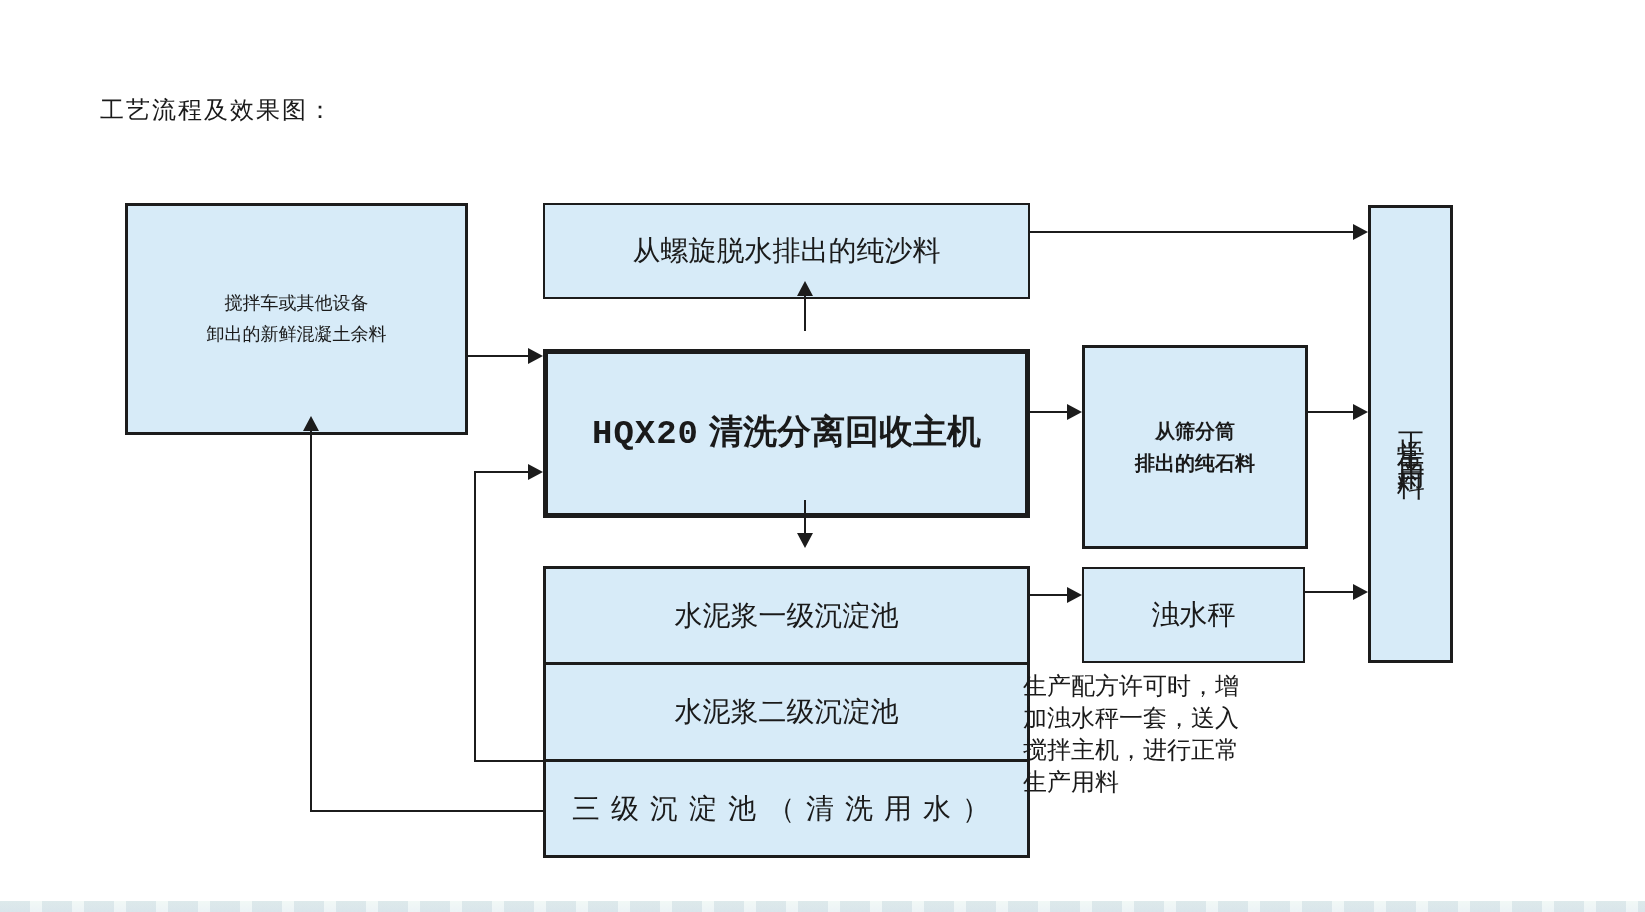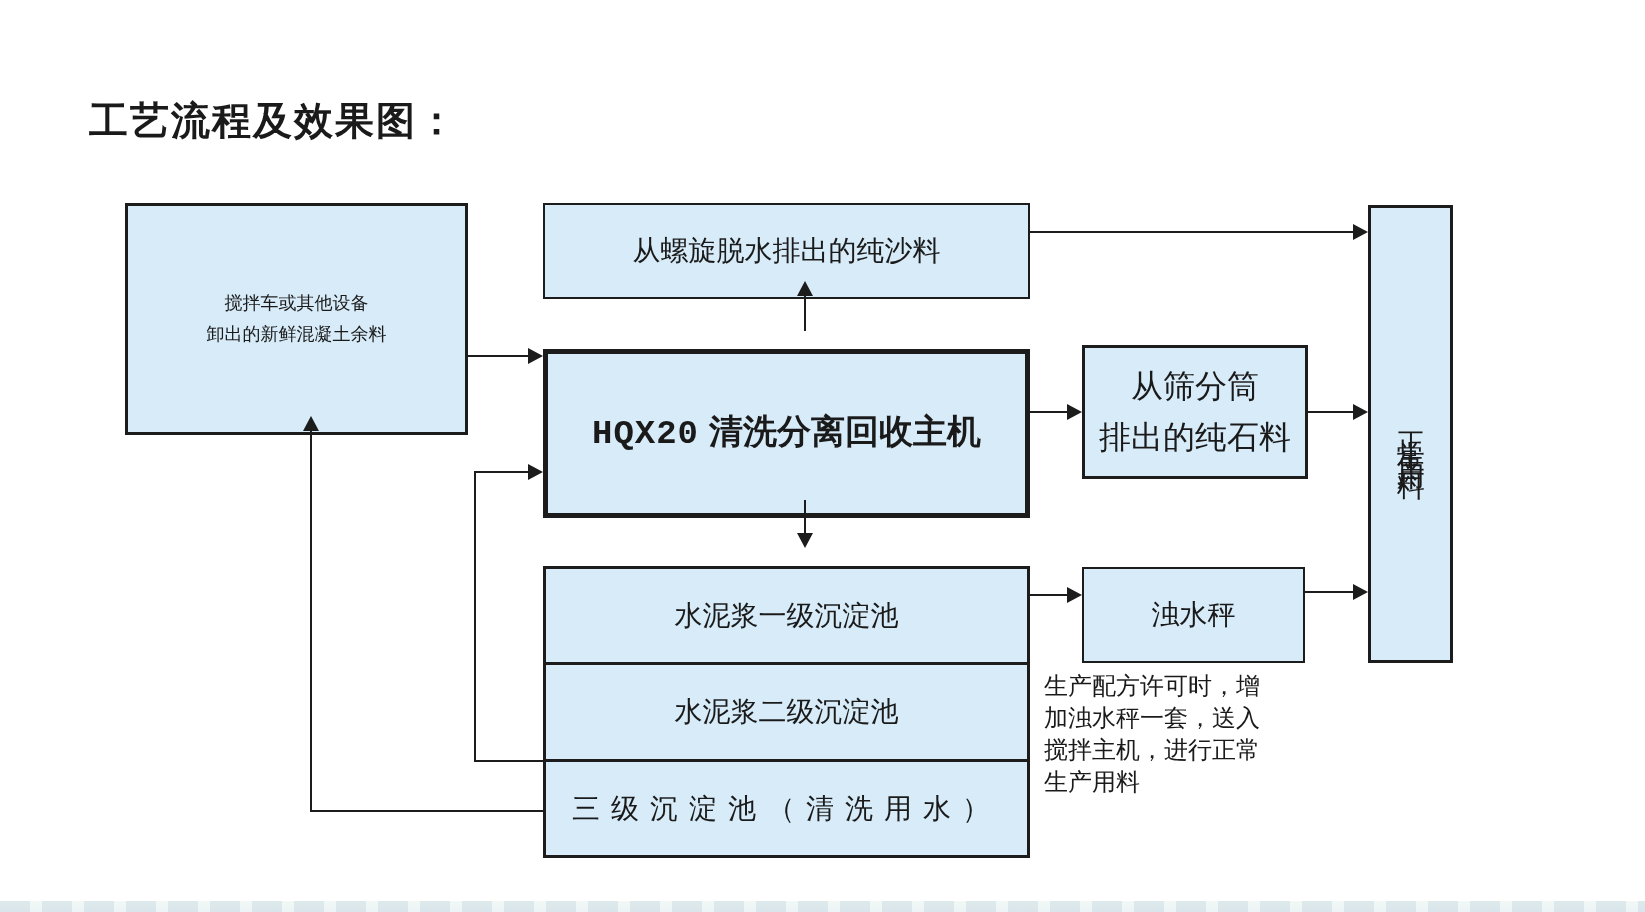--- a/index.html
+++ b/index.html
@@ -13,24 +13,24 @@
   html,body{background:var(--background);}
   .stage{
     position:relative;
     width:1645px;height:912px;
     background:var(--background);
     overflow:hidden;
     font-family:"Liberation Serif", serif;
     color:var(--text);
   }
   .page-title{
-    position:absolute;left:89px;top:94px;
+    position:absolute;left:100px;top:94px;
     font-family:"Liberation Sans", sans-serif;
-    font-weight:700;
-    font-size:39px;
+    font-weight:400;
+    font-size:24px;
     letter-spacing:2px;
     color:var(--text);
   }
   .box{
     position:absolute;
     background:var(--box-fill);
     border:3px solid var(--box-border);
     display:flex;
     align-items:center;
     justify-content:center;
@@ -42,33 +42,33 @@
   }
   .box.thin{border-width:2px;}
   .box.thick{border-width:5px;}
   .box-source{left:125px;top:185px;width:343px;height:232px;font-size:18px;line-height:1.7;}
   .box-sand{left:543px;top:185px;width:487px;height:96px;font-size:28px;}
   .box-main{left:543px;top:331px;width:487px;height:169px;font-size:34px;font-weight:700;}
   .box-main .model{
     font-family:Liberation Mono, monospace;
     font-weight:800;margin-right:10px;letter-spacing:1px;
   }
-  .box-stone{left:1082px;top:327px;width:226px;height:134px;font-size:32px;line-height:1.6;}
+  .box-stone{left:1082px;top:327px;width:226px;height:204px;font-size:20px;line-height:1.6;font-weight:bold;}
   .box-production{left:1368px;top:187px;width:85px;height:458px;font-size:28px;}
   .box-production .vtext{
     writing-mode:vertical-rl;
     text-orientation:upright;
     letter-spacing:8px;
   }
   .box-tank1{left:543px;top:548px;width:487px;height:99px;font-size:28px;}
   .box-tank2{left:543px;top:644px;width:487px;height:100px;font-size:28px;}
   .box-tank3{left:543px;top:741px;width:487px;height:99px;font-size:28px;letter-spacing:11px;text-align:center;}
   .box-scale{left:1082px;top:549px;width:223px;height:96px;font-size:28px;}
   .note{
-    position:absolute;left:1044px;top:670px;width:262px;
+    position:absolute;left:1023px;top:670px;width:262px;
     font-size:24px;line-height:32px;color:var(--text);
     text-align:left;
   }
   
   .hline,.vline{position:absolute;background:var(--line);}
   .hline{height:2px;}
   .vline{width:2px;}
   .ah{position:absolute;width:0;height:0;}
   .ah-r{border-top:8px solid transparent;border-bottom:8px solid transparent;border-left:15px solid var(--line);}
   .ah-u{border-left:8px solid transparent;border-right:8px solid transparent;border-bottom:15px solid var(--line);}

